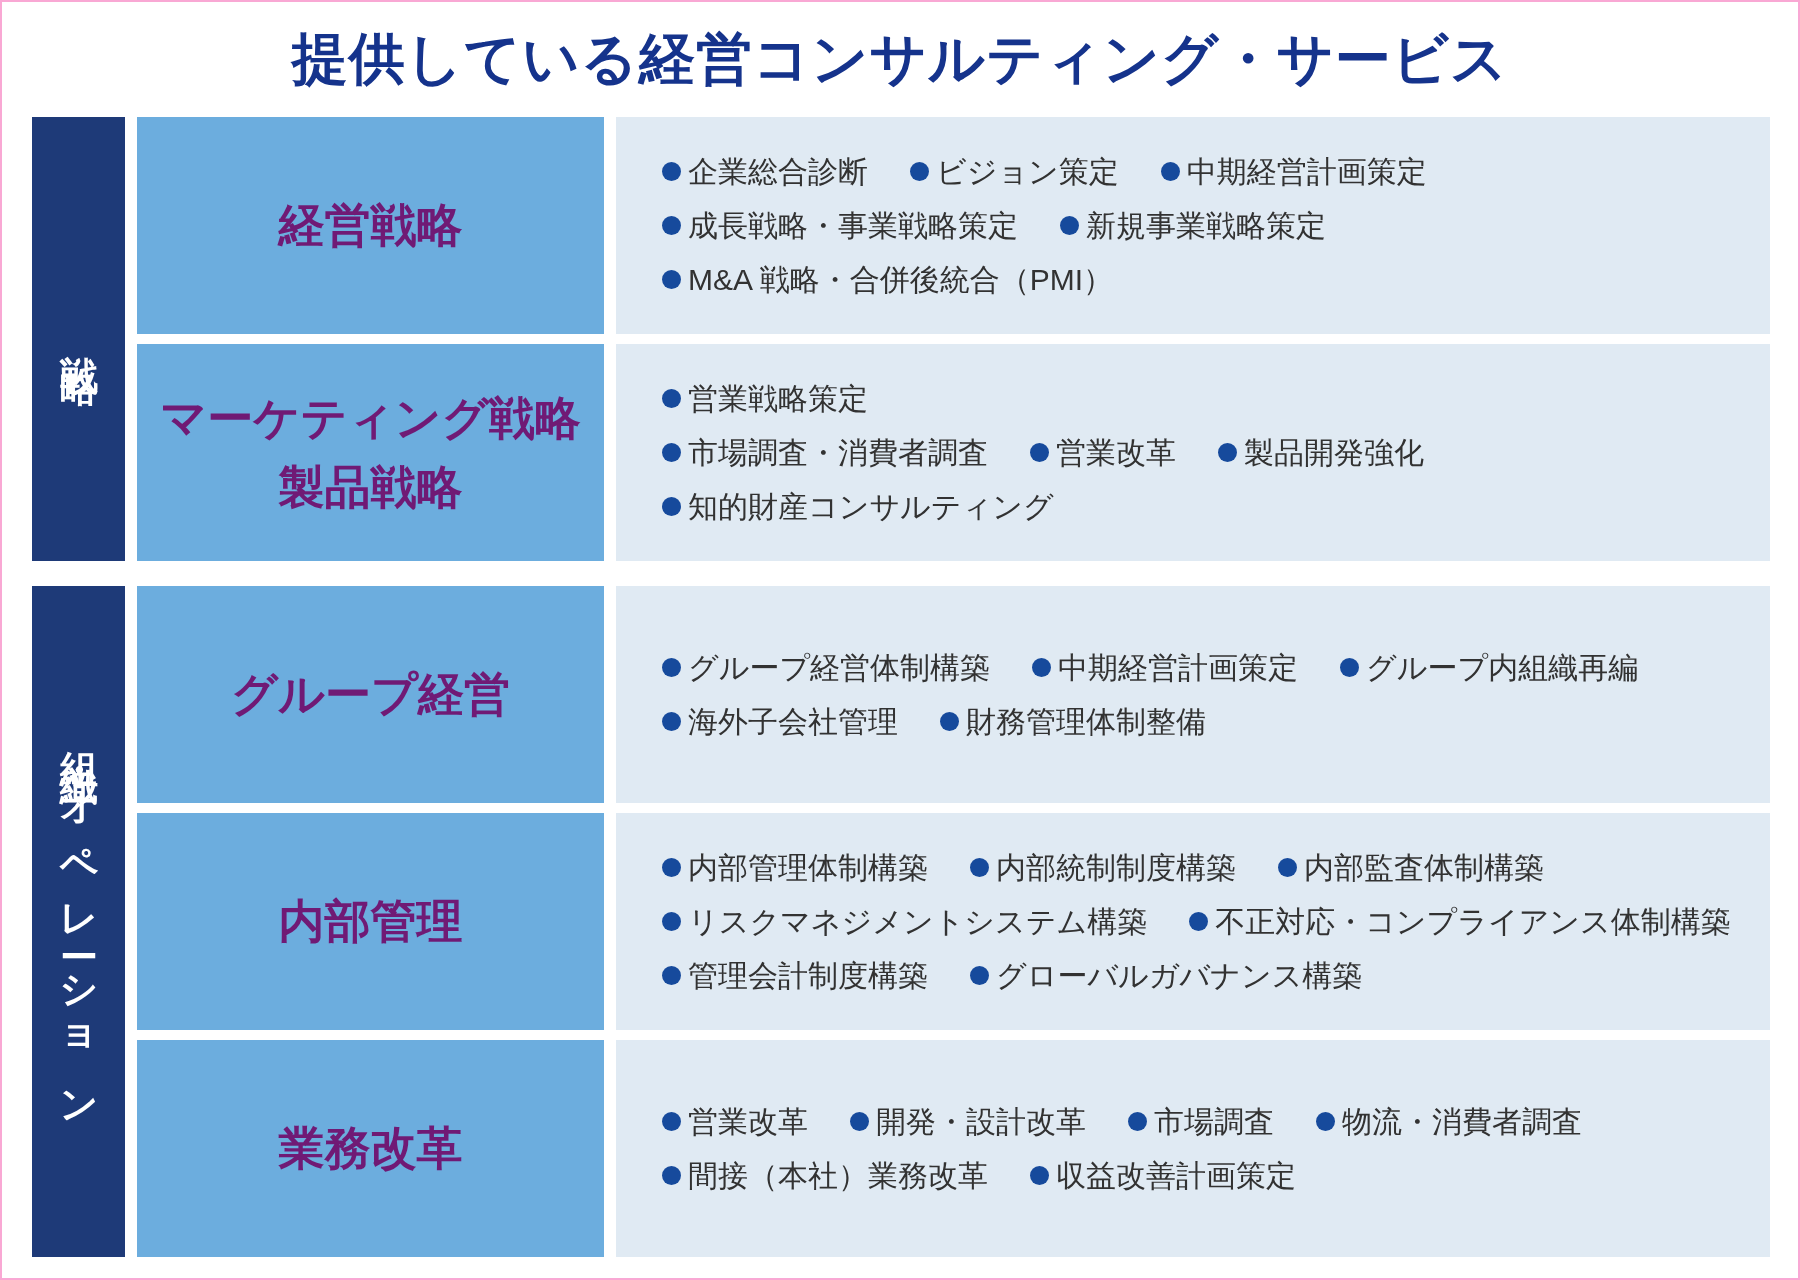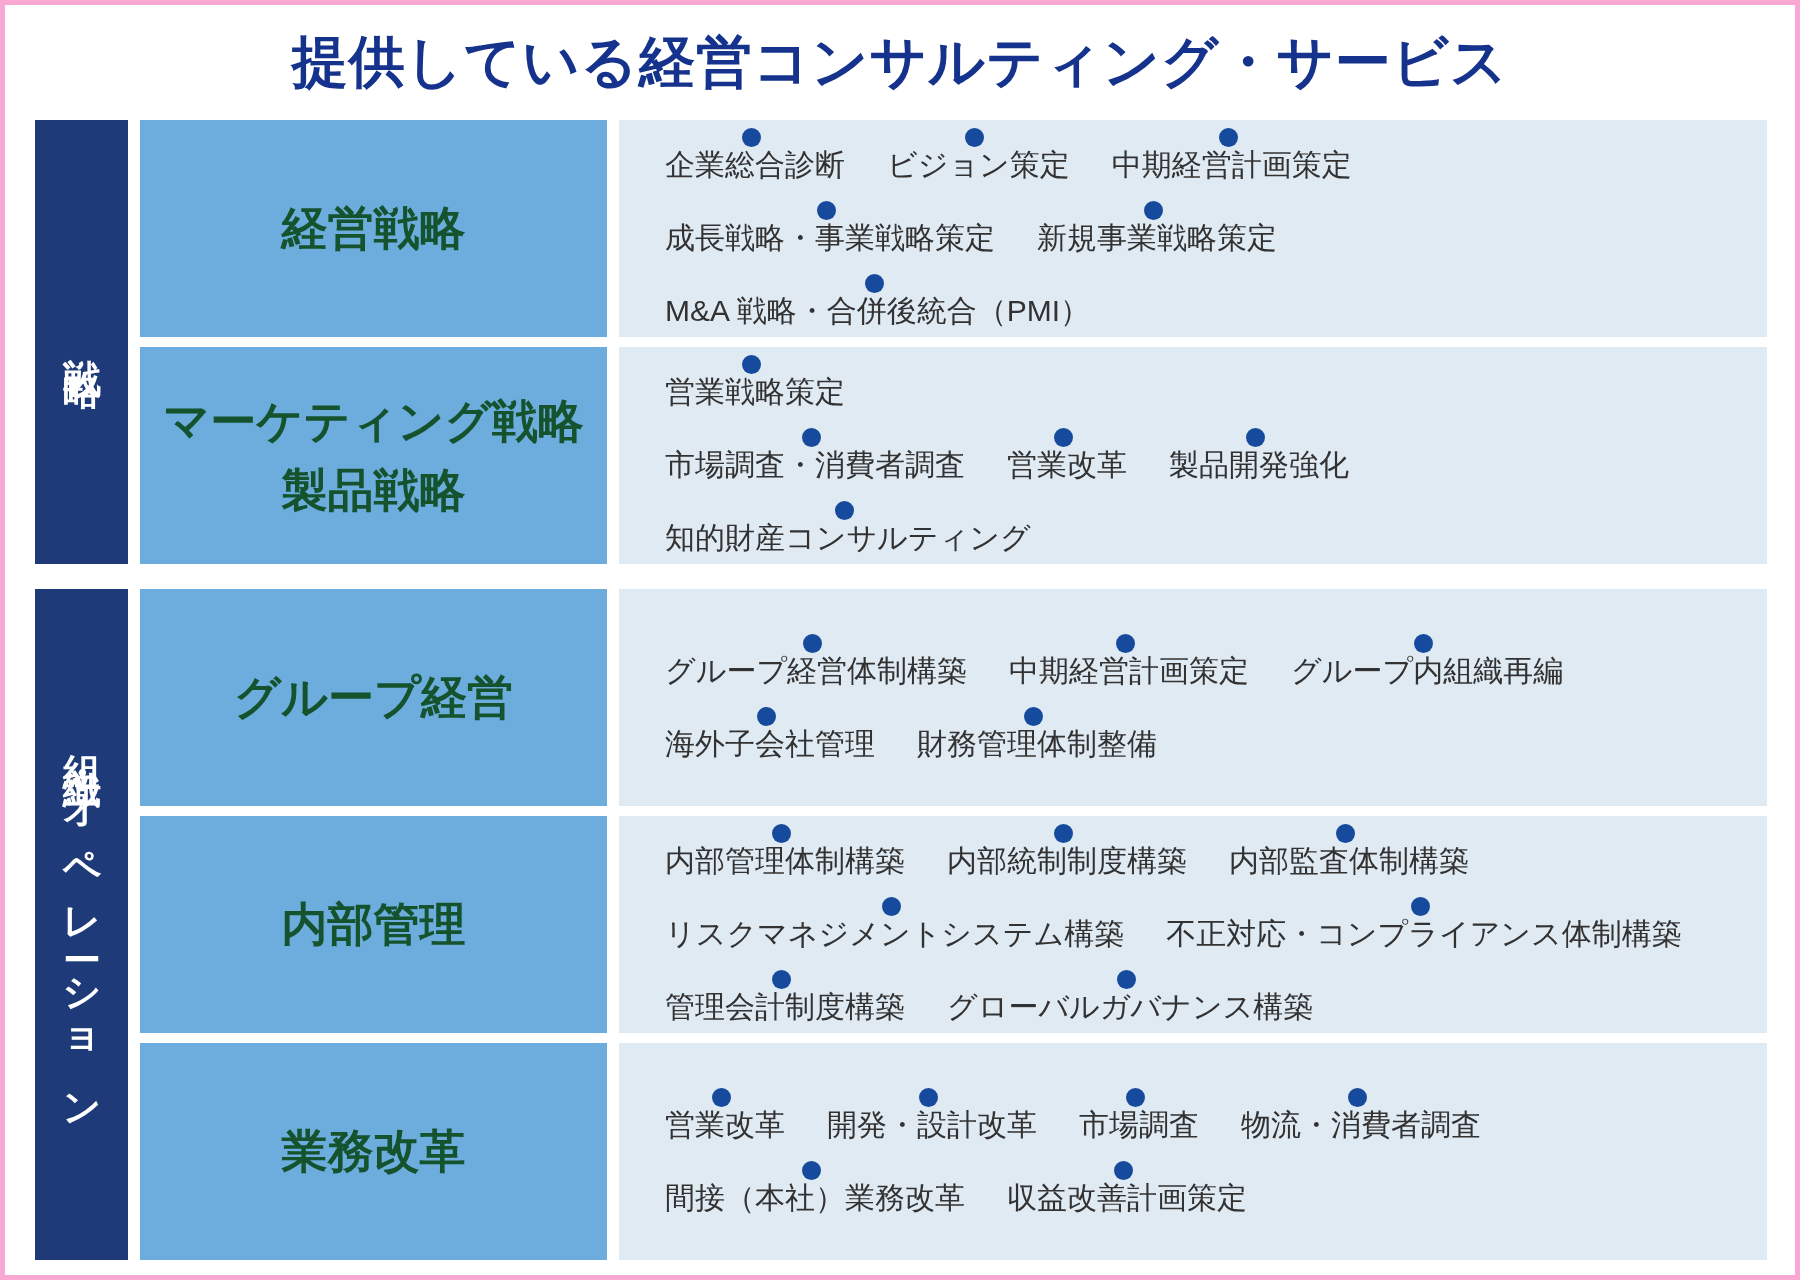--- a/index.html
+++ b/index.html
@@ -1,21 +1,21 @@
 <!DOCTYPE html>
 <html lang="ja" style="--title_navy: #15338c; --bar_navy: #1e3a78; --category_blue: #6cadde; --content_bg: #e0eaf3; --bullet_blue: #164a9c; --text_dark: #323232;"><head>
 <meta charset="utf-8">
 <style>
   html,body { margin:0; padding:0; background:#ffffff; }
   .page {
     position:relative;
     width:1800px; height:1280px;
     box-sizing:border-box;
     background:#ffffff;
-    border:5px solid #f9a8d4;
+    border:2px solid #f9a8d4;
     font-family:"Liberation Sans", sans-serif;
     overflow:hidden;
   }
   .title {
     position:absolute; top:20px; left:0; right:0;
     margin:0; text-align:center;
     font-size:56px; font-weight:bold;
     color:var(--title_navy);
     letter-spacing:1px;
   }
@@ -31,41 +31,40 @@
     display:flex; align-items:center; justify-content:center;
     writing-mode:vertical-rl;
     font-size:38px; font-weight:bold;
     letter-spacing:14px;
   }
   .rows { flex:1; display:flex; flex-direction:column; gap:10px; }
   .row { display:flex; gap:12px; height:217px; }
   .cat {
     width:467px; flex:none;
     background:var(--category_blue);
-    color:#14532d;
+    color:#701a75;
     font-size:46px; font-weight:bold; line-height:1.5;
     display:flex; flex-direction:column;
     align-items:center; justify-content:center;
     text-align:center;
   }
   .content {
     flex:1;
     background:var(--content_bg);
     display:flex; flex-direction:column; justify-content:center;
     gap:18px;
     padding:10px 20px 10px 46px;
     box-sizing:border-box;
   }
   .line { display:flex; align-items:center; gap:42px; }
   .item {
     display:flex; align-items:center;
     font-size:30px; line-height:36px;
     color:var(--text_dark);
     white-space:nowrap;
-    flex-direction:column;
   }
   .dot {
     width:19px; height:19px; border-radius:50%;
     background:var(--bullet_blue);
     margin-right:7px; flex:none;
   }
 </style>
 </head>
 <body>
 

